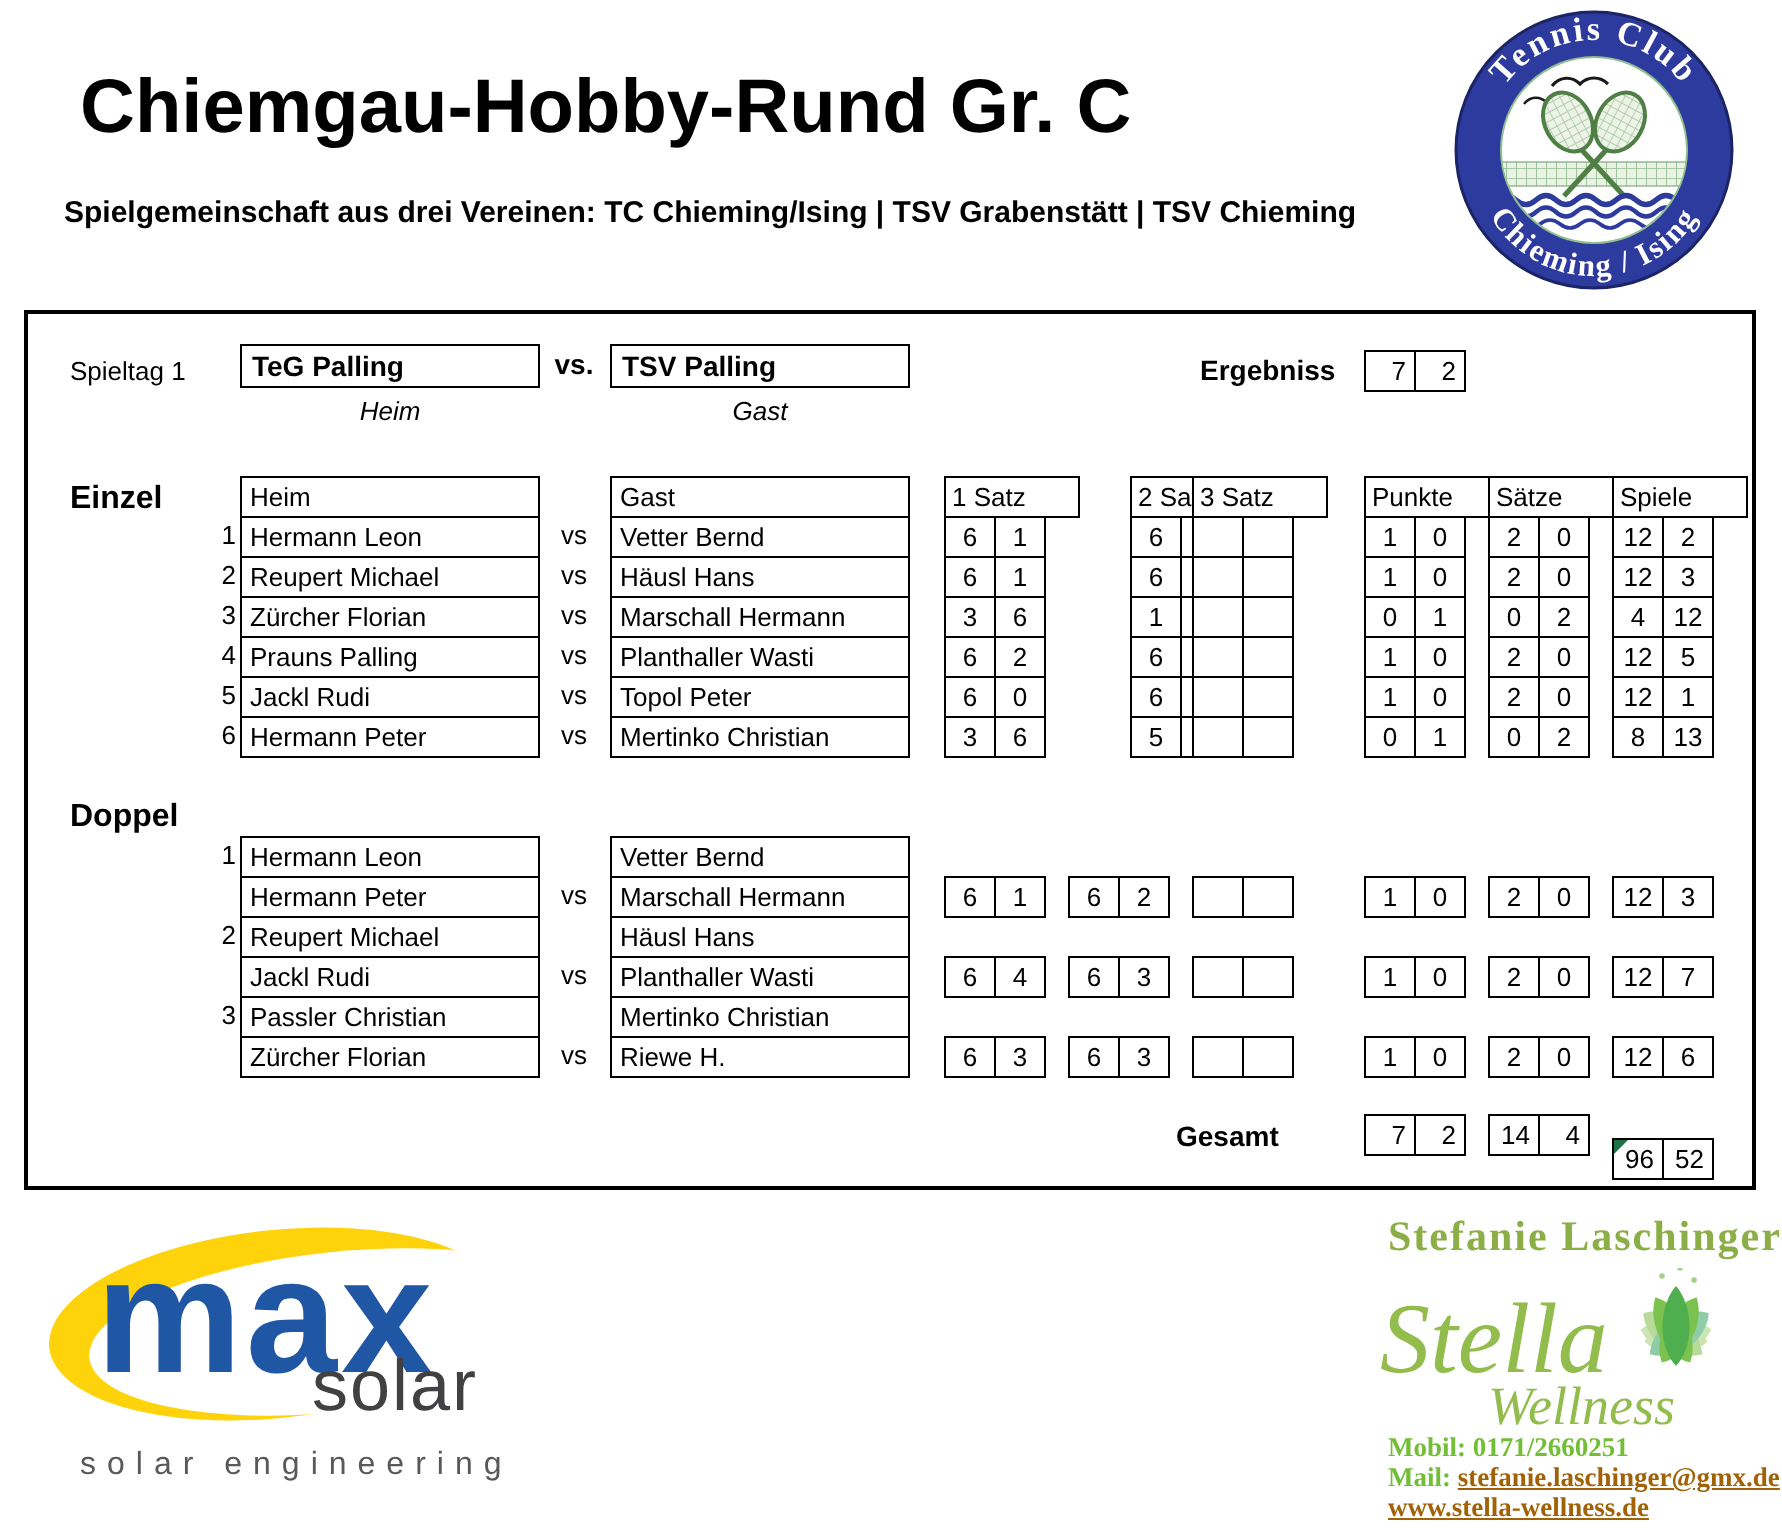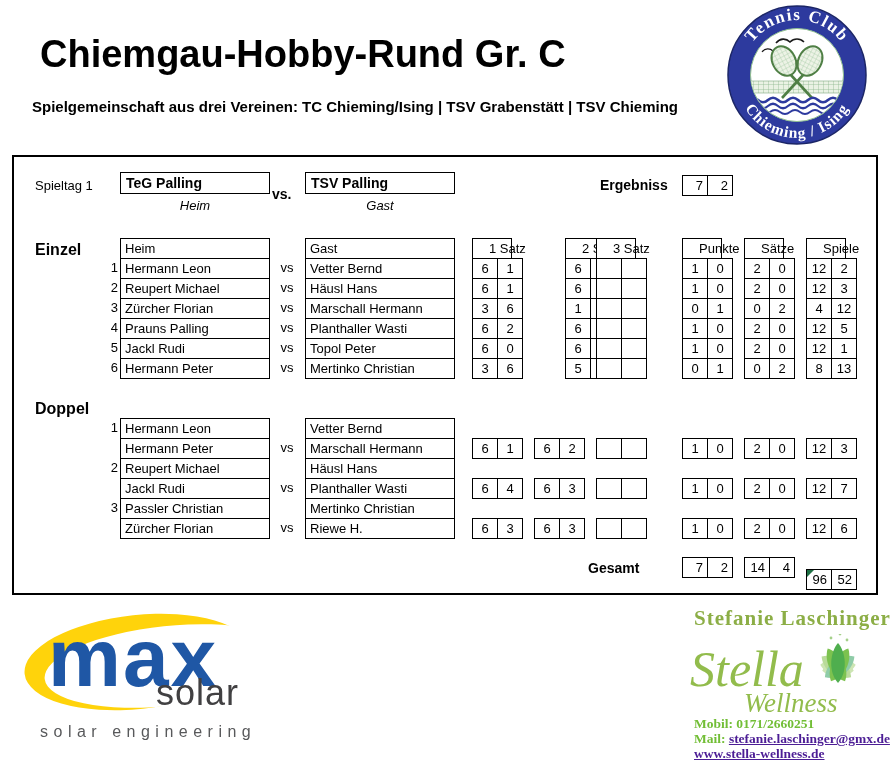--- a/index.html
+++ b/index.html
@@ -11,21 +11,21 @@
   .title{left:40px;top:33px;font-size:38px;font-weight:700;letter-spacing:0;white-space:nowrap}
   .subtitle{left:32px;top:98px;font-size:15px;font-weight:600;white-space:nowrap}
 
   
   .mainbox{left:12px;top:155px;width:866px;height:440px;border:2px solid #000;box-sizing:border-box}
 
   .cell{box-sizing:border-box;height:21px;border:1px solid #000;background:#fff;
         display:flex;align-items:center;font-size:13px;line-height:1}
   .name{width:150px;padding-left:4px;white-space:nowrap}
   .score{width:26px;justify-content:center}
-  .ghdr{width:40px;padding-left:16px;white-space:nowrap}
+  .ghdr{width:68px;padding-left:3px;white-space:nowrap}
   .teambox{width:150px;height:22px;font-size:14px;font-weight:700;padding-left:5px}
   .stack{display:flex;flex-direction:column}
   .stack>*:not(:first-child){margin-top:-1px}
   .pair{display:flex}
   .pair .cell+.cell{margin-left:-1px}
   .ralign{justify-content:flex-end;padding-right:4px}
   .numcol div{height:20px;line-height:20px;width:18px;text-align:right;font-size:13px}
   .vscol div{height:20px;line-height:20px;width:30px;text-align:center;font-size:13px}
   .numone{width:18px;text-align:right;font-size:13px;line-height:20px}
   .vsone{width:30px;text-align:center;font-size:13px;line-height:20px}
@@ -36,21 +36,21 @@
   .tricell{position:relative}
   .tri{position:absolute;left:0;top:0;width:0;height:0;
        border-top:7px solid #1E7145;border-right:7px solid transparent}
 
   
   .person{left:694px;top:606px;font-family:"Liberation Serif",serif;font-weight:700;
           font-size:21px;color:#8CAE46;letter-spacing:1px;white-space:nowrap}
   .contact{left:694px;top:716px;font-family:"Liberation Serif",serif;font-weight:700;
            font-size:13.5px;line-height:15px;white-space:nowrap}
   .greentxt{color:#72BE36}
-  .linktxt{color:#4c1d95;text-decoration:underline}
+  .linktxt{color:#a16207;text-decoration:underline}
 </style>
 </head>
 <body>
 
 <div class="abs title">Chiemgau-Hobby-Rund Gr. C</div>
 <div class="abs subtitle">Spielgemeinschaft aus drei Vereinen: TC Chieming/Ising | TSV Grabenstätt | TSV Chieming</div>
 
 <svg class="abs" style="left:718px;top:4px" width="158" height="142" viewBox="0 0 158 142">
   <defs>
     <clipPath id="lc">
@@ -90,21 +90,21 @@
   </text>
   <text font-family="Liberation Serif, serif" font-weight="bold" font-size="15.5" fill="#ffffff" letter-spacing="1">
     <textPath href="#arcBot" startOffset="50%" text-anchor="middle">Chieming / Ising</textPath>
   </text>
 </svg>
 
 <div class="abs mainbox">
 
   <div class="abs plainlabel" style="left:21px;top:21px">Spieltag 1</div>
   <div class="abs cell teambox" style="left:106px;top:15px">TeG Palling</div>
-  <div class="abs boldlabel" style="left:258px;top:29px;width:30px;">vs.</div>
+  <div class="abs boldlabel" style="left:258px;top:17px;width:30px;text-align:center">vs.</div>
   <div class="abs cell teambox" style="left:291px;top:15px">TSV Palling</div>
   <div class="abs ital" style="left:106px;top:41px">Heim</div>
   <div class="abs ital" style="left:291px;top:41px">Gast</div>
   <div class="abs boldlabel" style="left:586px;top:20px">Ergebniss</div>
   <div class="abs pair" style="left:668px;top:18px">
     <div class="cell score ralign">7</div>
     <div class="cell score ralign">2</div>
   </div>
 
   <div class="abs seclabel" style="left:21px;top:84px">Einzel</div>

